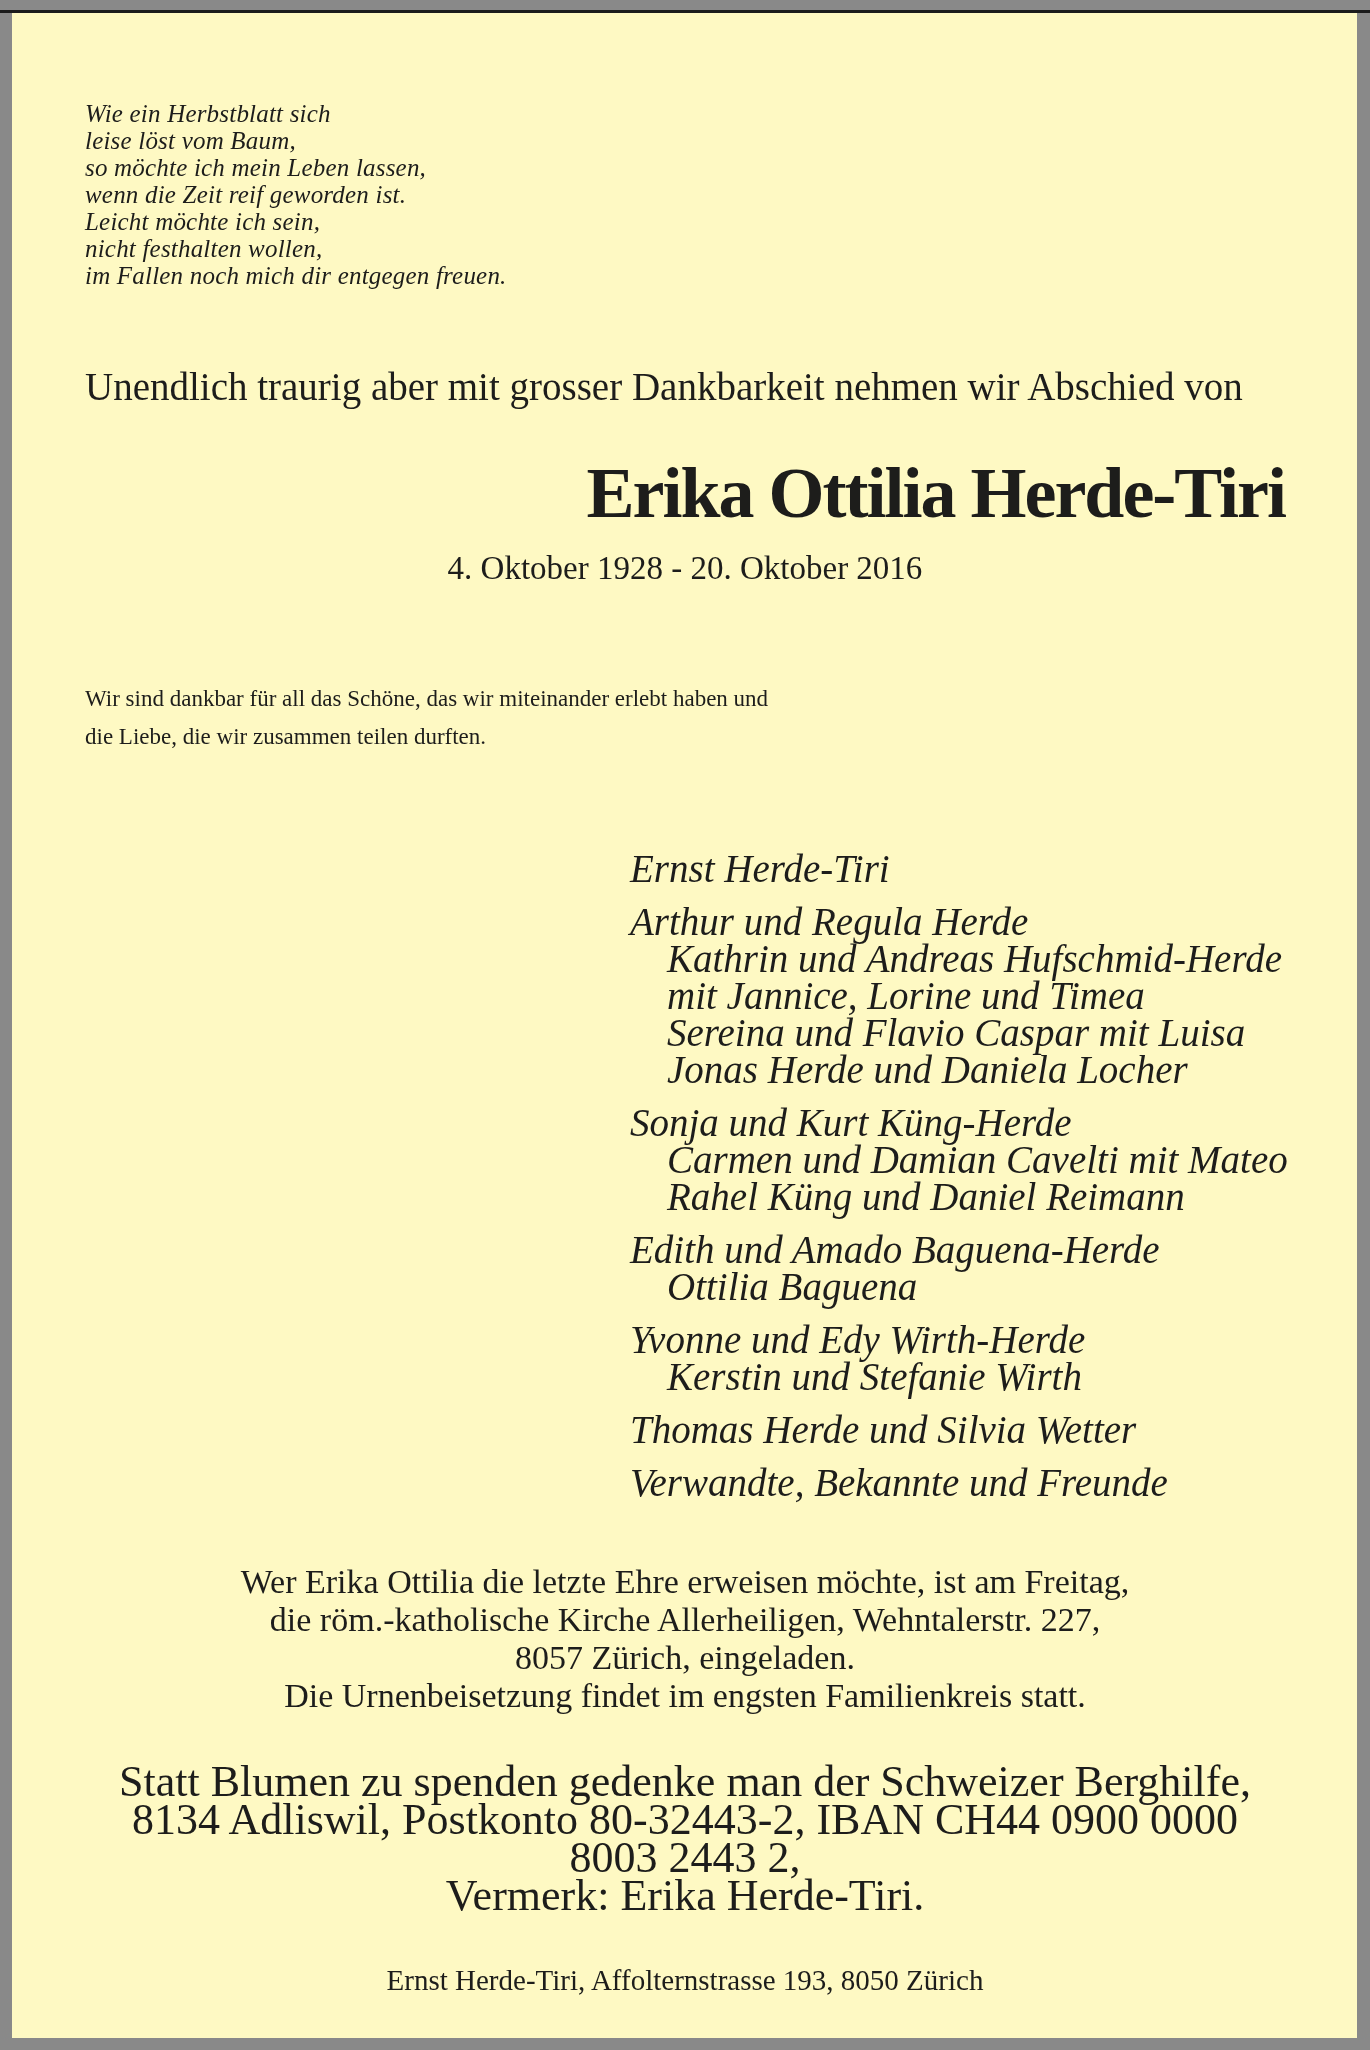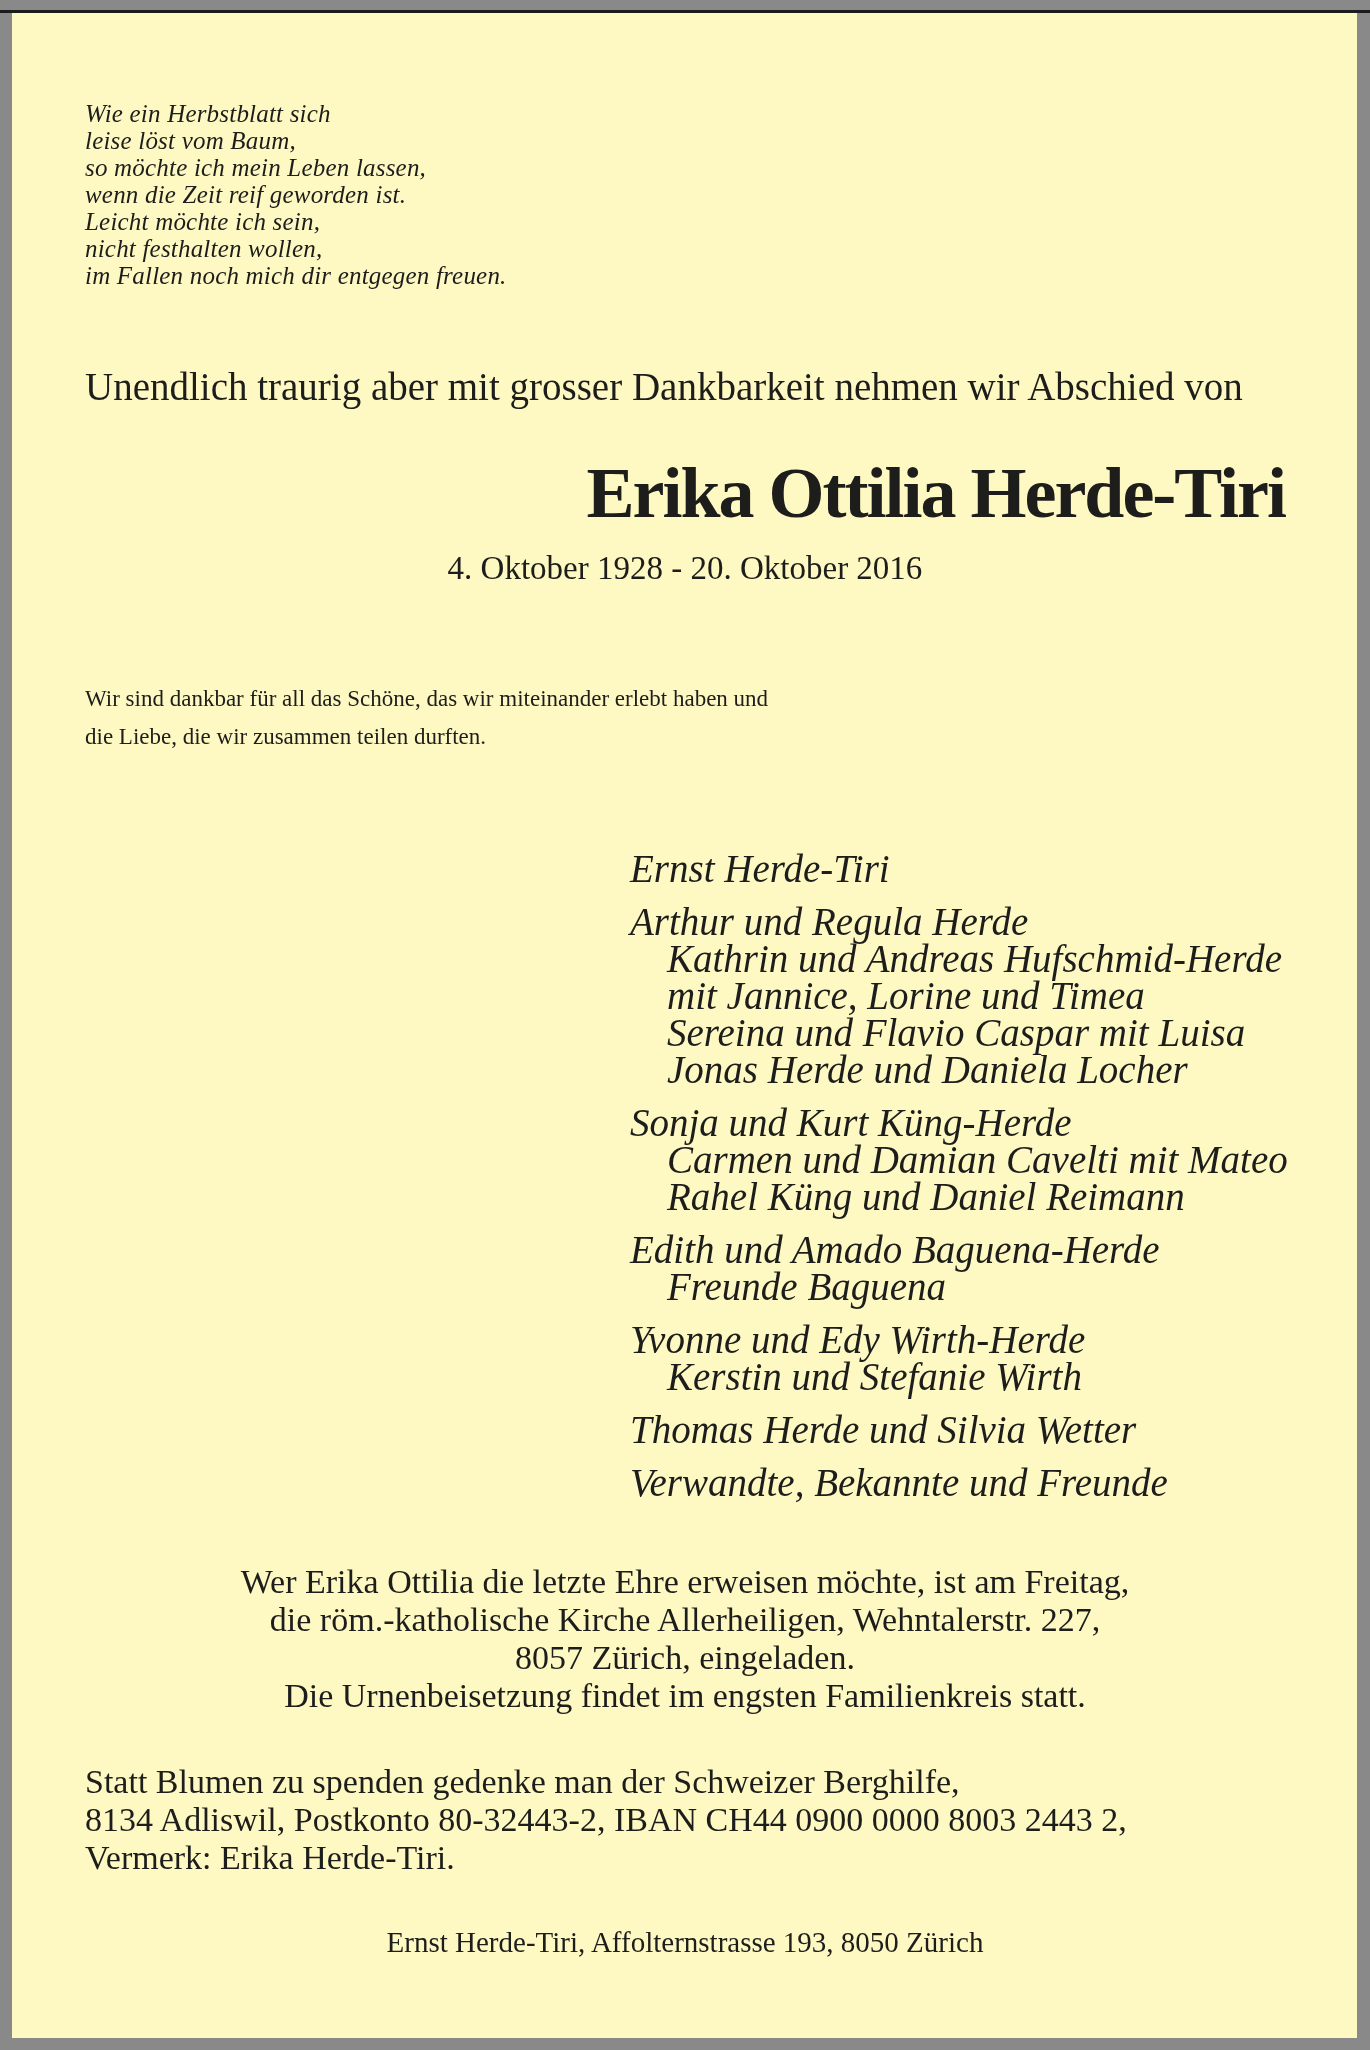--- a/index.html
+++ b/index.html
@@ -78,22 +78,23 @@
 
   .service {
     margin-top: 62px;
     font-size: 34px;
     line-height: 38px;
     text-align: center;
   }
 
   .donation {
     margin-top: 48px;
-    font-size: 34px;
+    font-size: 44px;
     line-height: 38px;
+    text-align: center;
   }
 
   .contact {
     margin-top: 46px;
     font-size: 29px;
     line-height: 38px;
     text-align: center;
   }
 
   .line { white-space: nowrap; }
@@ -146,21 +147,21 @@
     </div>
 
     <div class="mourner-group">
       <div class="line mourner-head">Sonja und Kurt Küng-Herde</div>
       <div class="line mourner-child">Carmen und Damian Cavelti mit Mateo</div>
       <div class="line mourner-child">Rahel Küng und Daniel Reimann</div>
     </div>
 
     <div class="mourner-group">
       <div class="line mourner-head">Edith und Amado Baguena-Herde</div>
-      <div class="line mourner-child">Freunde Baguena</div>
+      <div class="line mourner-child">Ottilia Baguena</div>
     </div>
 
     <div class="mourner-group">
       <div class="line mourner-head">Yvonne und Edy Wirth-Herde</div>
       <div class="line mourner-child">Kerstin und Stefanie Wirth</div>
     </div>
 
     <div class="mourner-group">
       <div class="line mourner-head">Thomas Herde und Silvia Wetter</div>
     </div>

